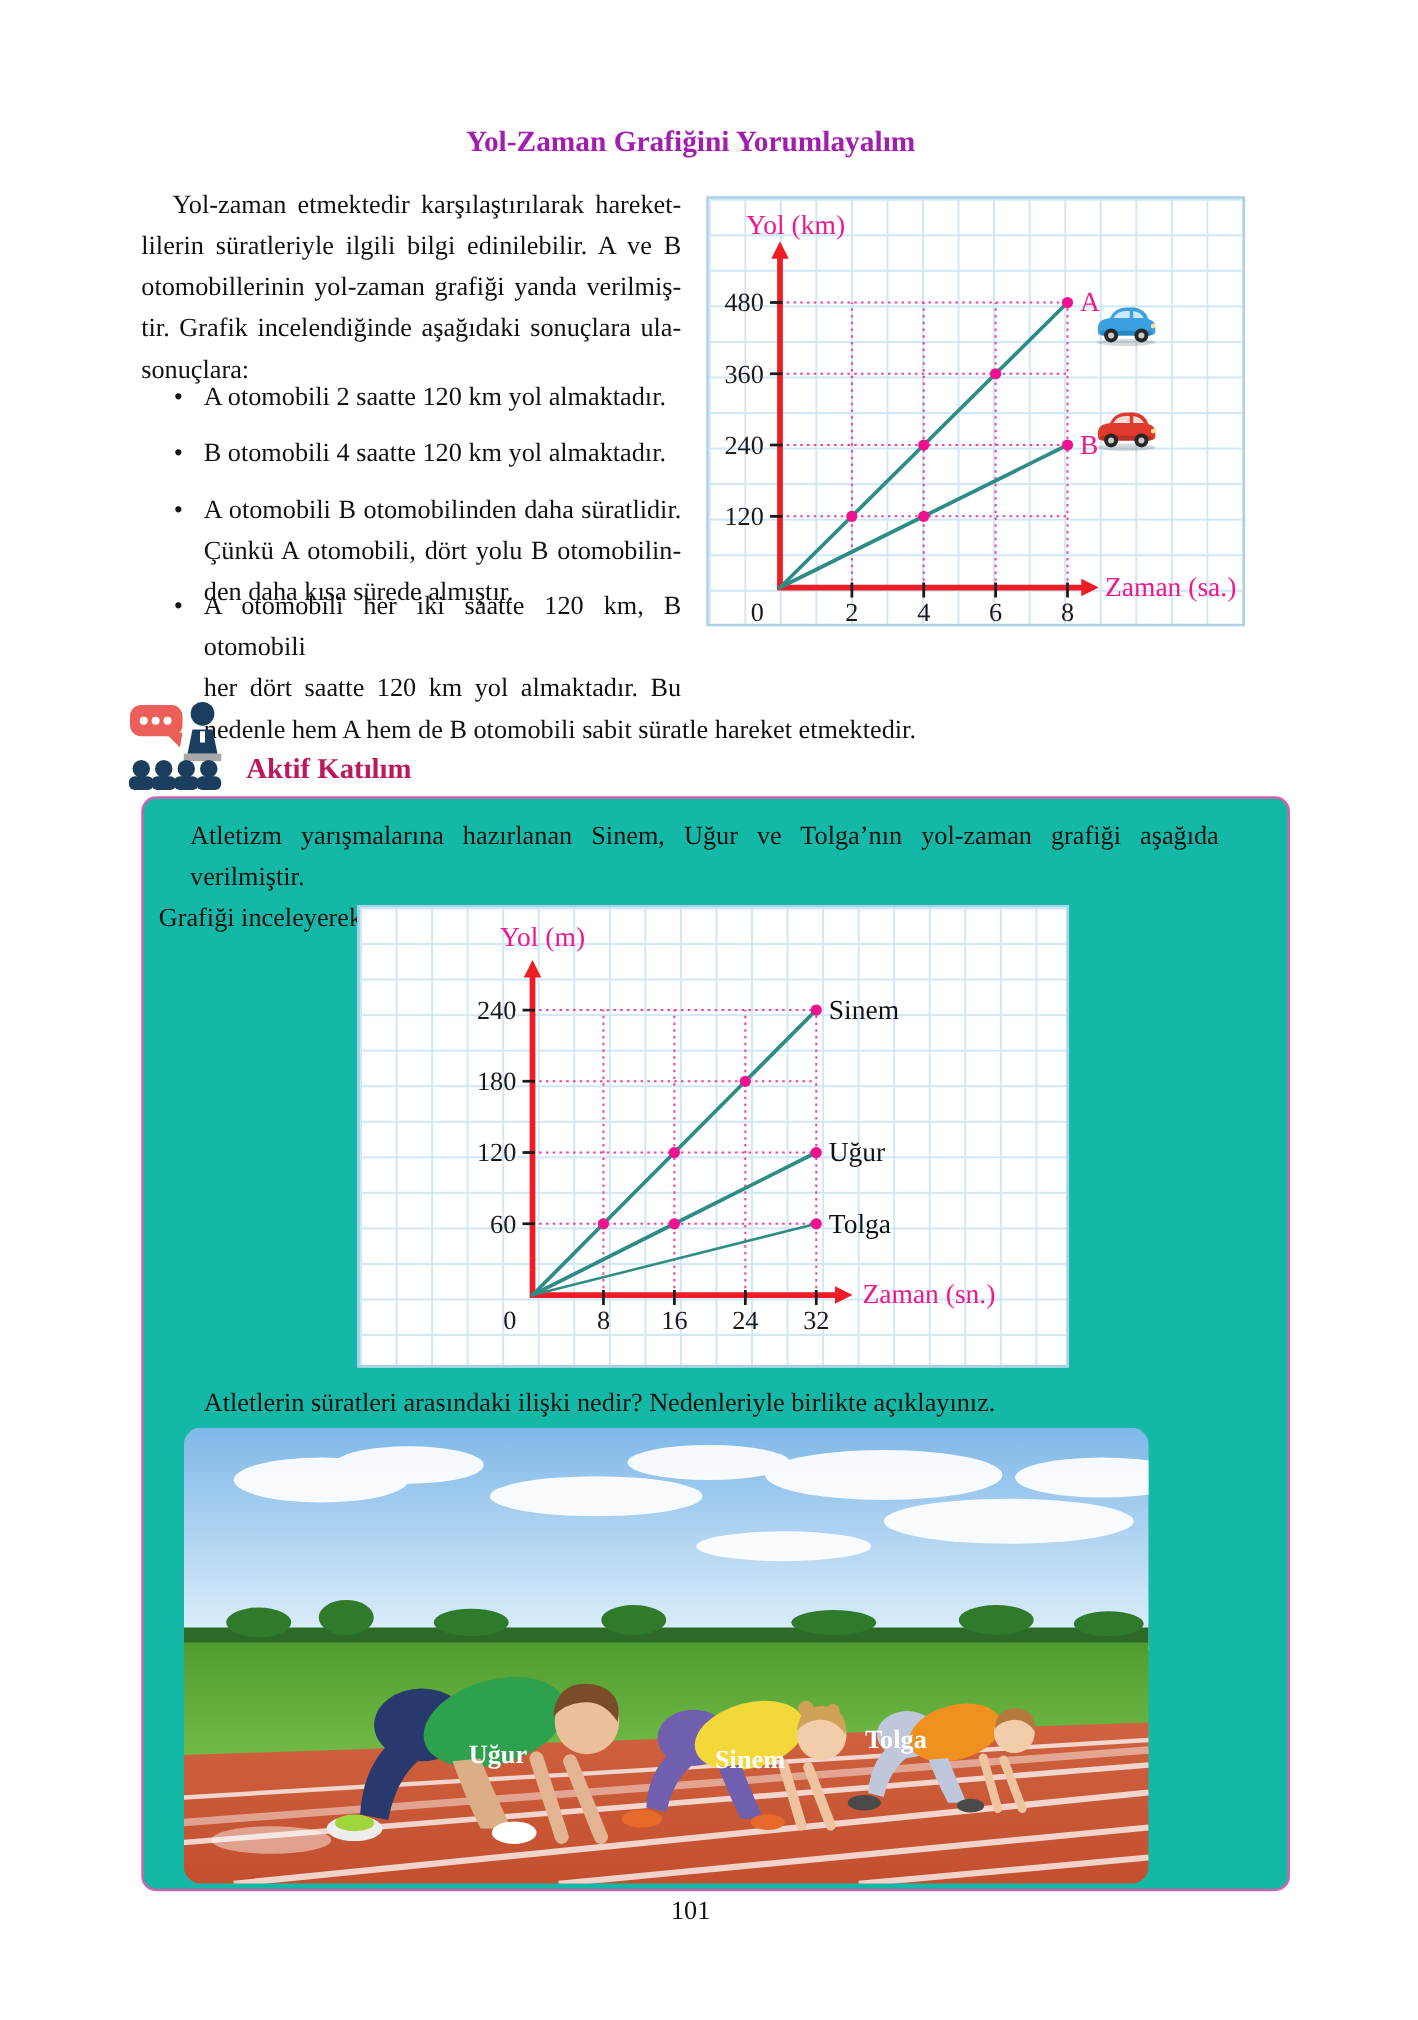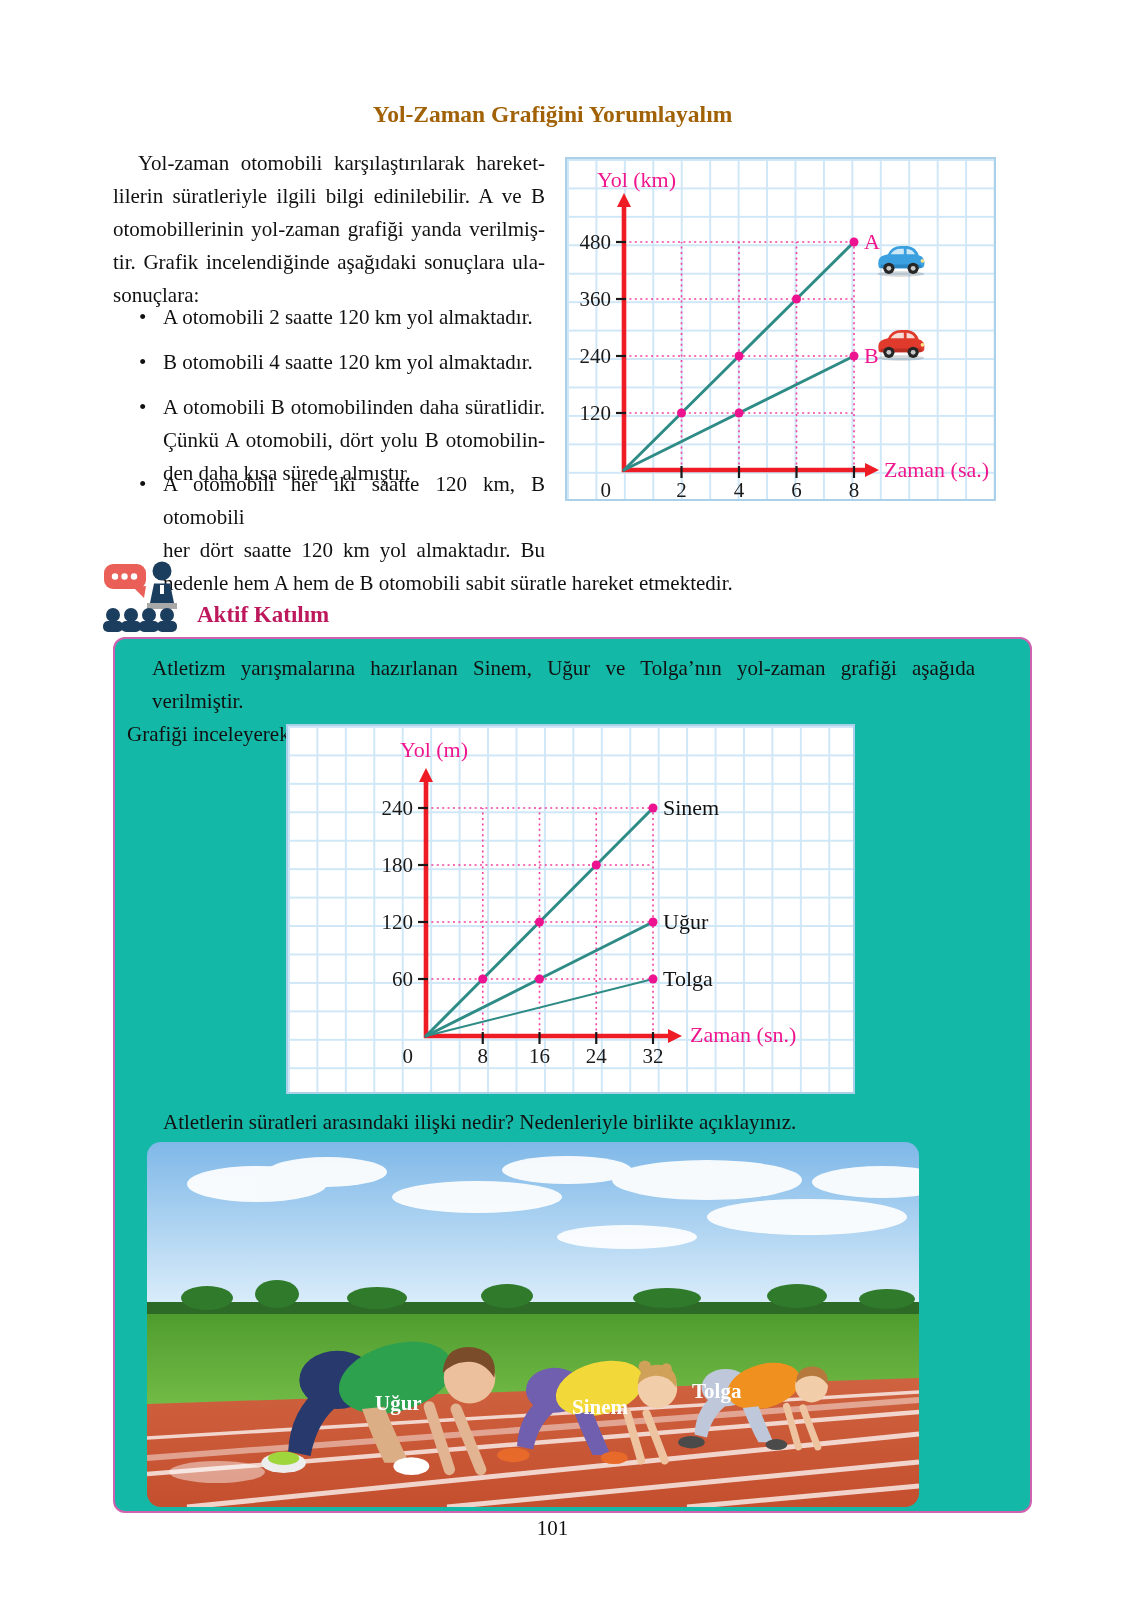--- a/index.html
+++ b/index.html
@@ -1,20 +1,20 @@
 <!DOCTYPE html>
 <html><head>
 <meta charset="utf-8">
 <style>
   html,body{margin:0;padding:0;background:#fff;}
   #page{position:relative;width:1134px;height:1616px;background:#fff;
         font-family:"Liberation Serif",serif;color:#111;overflow:hidden;}
   .abs{position:absolute;}
   .title{top:101px;left:113px;width:879px;text-align:center;
-         font-size:23.5px;font-weight:bold;color:#a16207;}
+         font-size:23.5px;font-weight:bold;color:#a21caf;}
   .line{font-size:21px;line-height:33px;white-space:nowrap;}
   .wrapline{font-size:21px;line-height:33px;white-space:normal;}
   .jlast{white-space:normal;text-align:justify;text-align-last:justify;}
   .intro{top:147px;left:113px;width:432px;}
   .indent{padding-left:25px;}
   .bullets{top:0;left:163px;width:382px;}
   .bullet-item{position:absolute;width:382px;}
   .bullet-marker{position:absolute;left:-24px;top:0;font-size:21px;line-height:33px;}
   .widebit{width:600px;text-align:left;text-align-last:left;}
   
@@ -47,21 +47,21 @@
   .pagenum{top:1516px;left:113px;width:879px;text-align:center;font-size:21px;}
 </style>
 </head>
 <body>
 
 <div id="page">
 
   <div class="abs title">Yol-Zaman Grafiğini Yorumlayalım</div>
 
   <div class="abs intro">
-    <div class="line jlast indent">Yol-zaman otomobili karşılaştırılarak hareket-</div>
+    <div class="line jlast indent">Yol-zaman etmektedir karşılaştırılarak hareket-</div>
     <div class="line jlast">lilerin süratleriyle ilgili bilgi edinilebilir. A ve B</div>
     <div class="line jlast">otomobillerinin yol-zaman grafiği yanda verilmiş-</div>
     <div class="line jlast">tir. Grafik incelendiğinde aşağıdaki sonuçlara ula-</div>
     <div class="line">sonuçlara:</div>
   </div>
 
   <div class="abs bullets">
     <div class="bullet-item" style="top:301px">
       <span class="bullet-marker">•</span>
       <div class="line">A otomobili 2 saatte 120 km yol almaktadır.</div>

